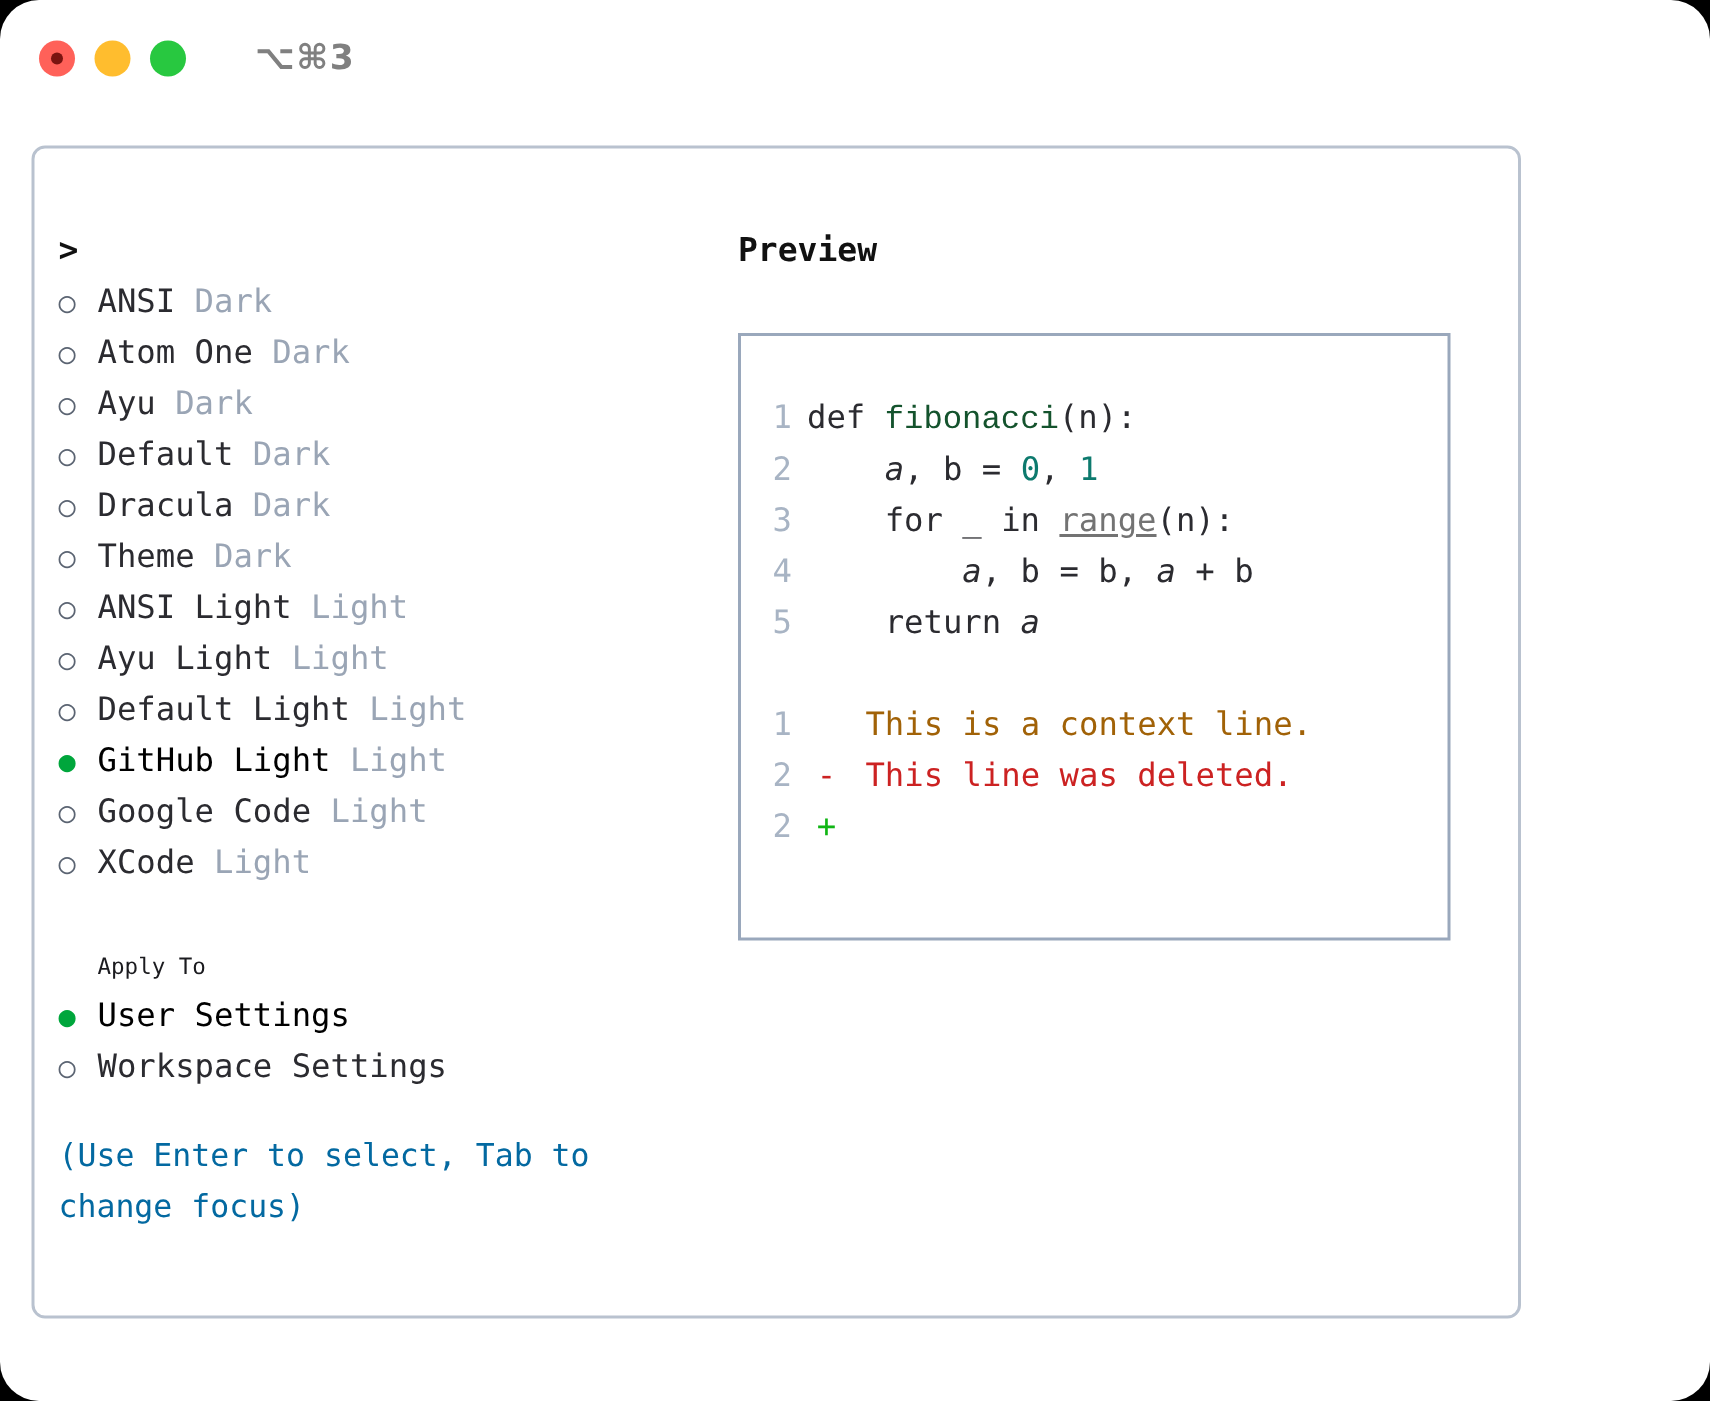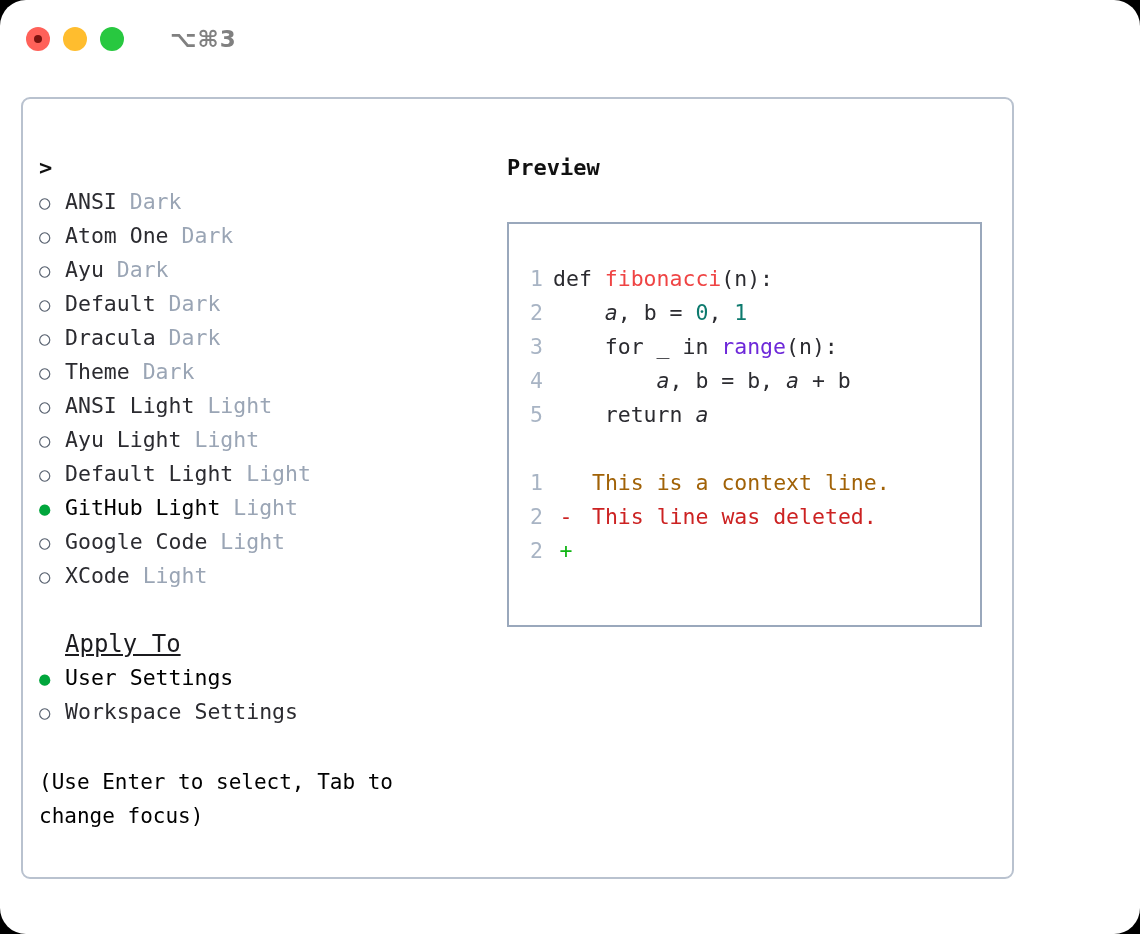--- a/index.html
+++ b/index.html
@@ -123,38 +123,37 @@
     color: #5b6472;
     text-align: left;
   }
   .bullet.filled { color: #00a63c; }
   .item-label { color: #2b2b30; }
   .item-label.selected { color: #000000; }
   .variant { color: #9aa5b5; }
   .spacer-row { height: 34px; }
   .subheader {
     color: #1b1b1f;
-    font-size: 24px;
-    text-decoration: underline;
+    font-size: 15px;
   }
   .subheader .caret { width: 26px; display: inline-block; }
 
   .hint {
-    margin-top: 36px;
-    color: #000000;
+    margin-top: 24px;
+    color: #0369a1;
     font-size: 21px;
     line-height: 34px;
     width: 420px;
     white-space: normal;
   }
 
   
   .right-col {
     position: absolute;
-    left: 484px;
+    left: 469px;
     top: 52px;
     width: 500px;
   }
   .preview-title {
     font-size: 22px;
     font-weight: bold;
     color: #111111;
     line-height: 34px;
     white-space: pre;
   }
@@ -177,23 +176,23 @@
   .lineno {
     width: 44px;
     flex: 0 0 44px;
     text-align: right;
     color: #a8b4c4;
     padding-right: 10px;
     box-sizing: border-box;
   }
   .code-text { color: #2b2b30; }
 
-  .tok-func  { color: #ef4444; }
+  .tok-func  { color: #14532d; font-family: Liberation Mono, monospace; }
   .tok-num   { color: #0d7a6e; }
-  .tok-builtin { color: #6d28d9; }
+  .tok-builtin { color: #737373; text-decoration: underline; }
   .tok-var   { font-style: italic; }
 
   .blank-line { height: 34px; }
 
   .diff-mark {
     width: 26px;
     flex: 0 0 26px;
     text-align: center;
     display: inline-block;
   }

